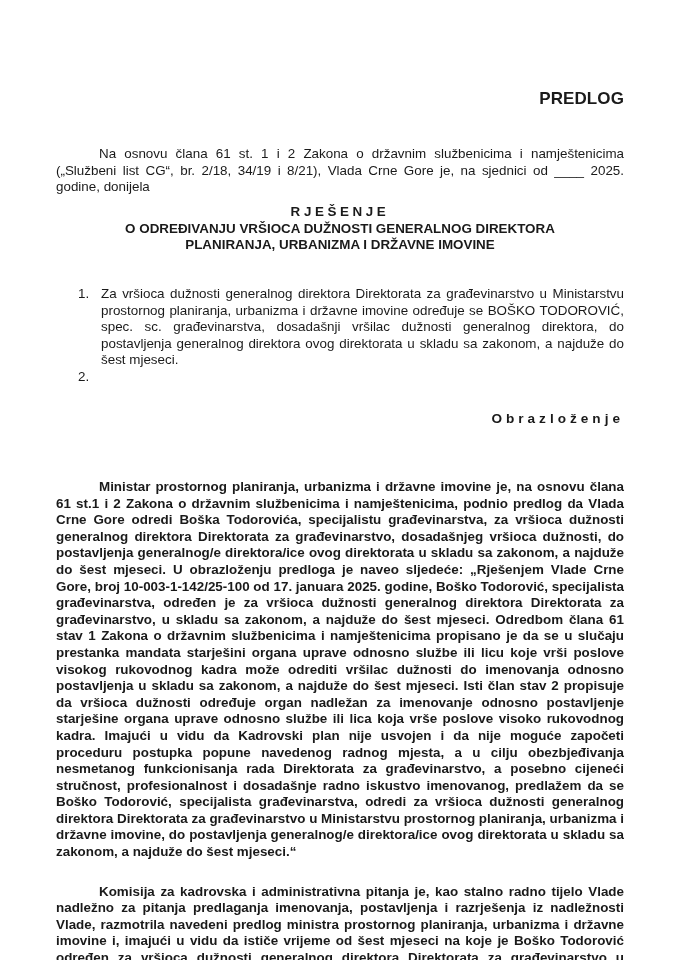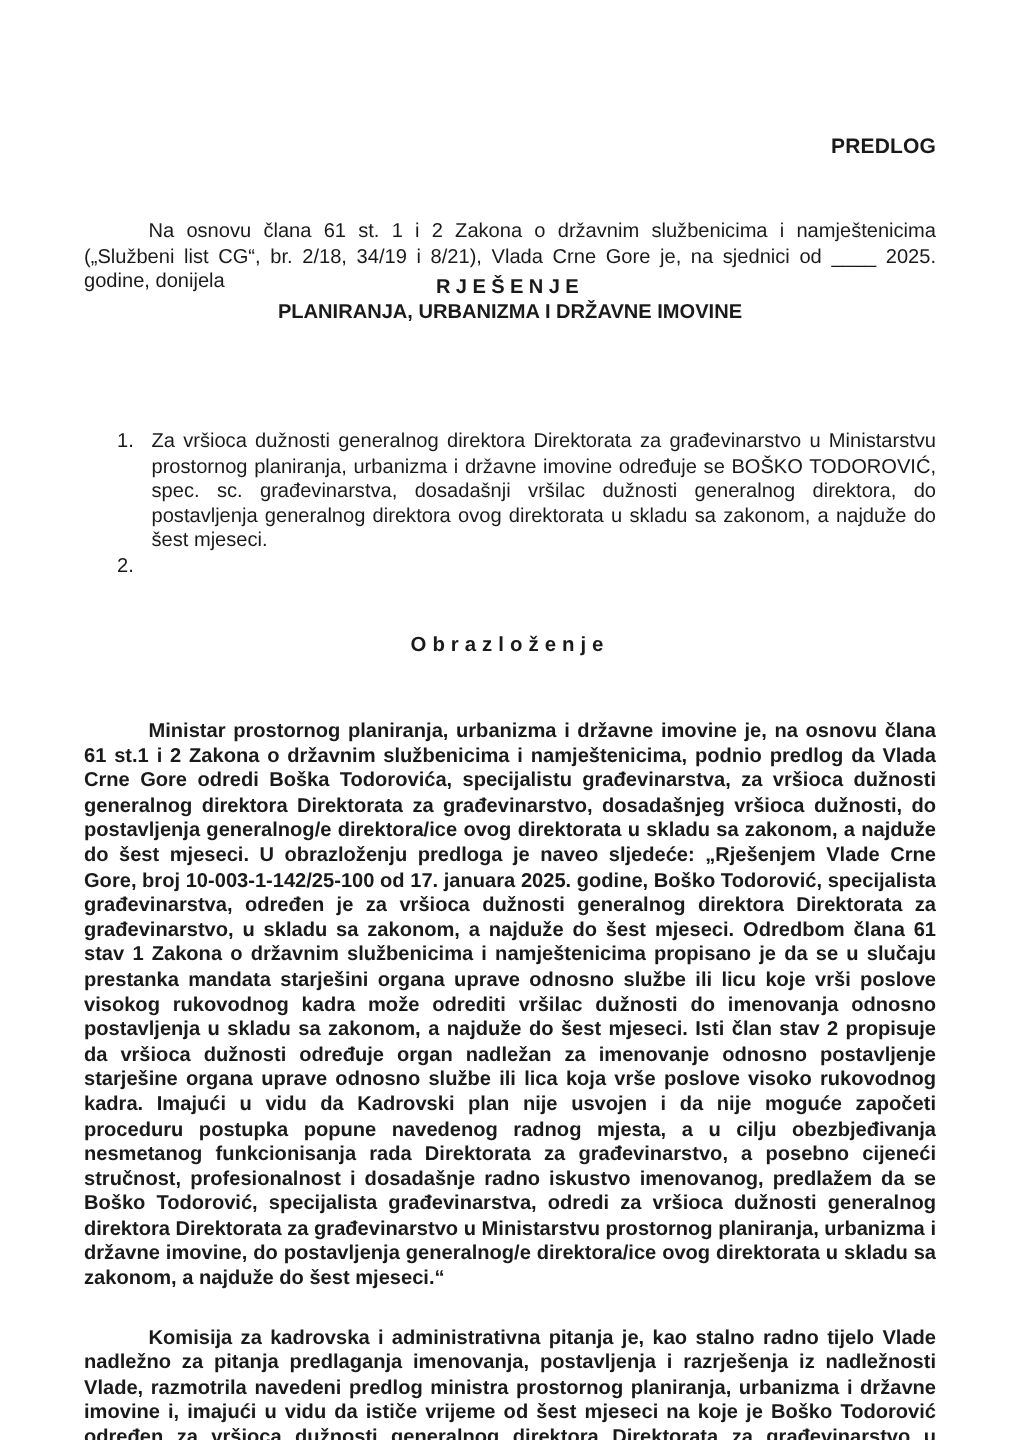--- a/index.html
+++ b/index.html
@@ -1,41 +1,42 @@
 <!DOCTYPE html>
 <html><head>
 <meta charset="utf-8">
 <style>
   html, body { margin: 0; padding: 0; background: #ffffff; }
   body { width: 679px; height: 960px; overflow: hidden; position: relative;
          font-family: "Liberation Sans", sans-serif; color: #1a1a1a; }
   .page { position: absolute; left: 56px; top: 0; width: 568px; }
-  .predlog { position: absolute; right: 0; top: 89px; font-weight: bold; font-size: 14px; letter-spacing: 0.1px; }
+  .predlog { position: absolute; right: 0; top: 89px; font-weight: bold; font-size: 17px; letter-spacing: 0.1px; }
   .para { font-size: 13.4px; line-height: 16.6px; text-align: justify; margin: 0; }
   .indent { text-indent: 43px; margin-top: 23px; }
   .intro { position: absolute; top: 123px; left: 0; width: 568px; }
-  .title-block { position: absolute; top: 183px; left: 0; width: 568px; text-align: center; font-weight: bold; font-size: 13.4px; line-height: 16.6px; }
+  .title-block { position: absolute; top: 204px; left: 0; width: 568px; text-align: center; font-weight: bold; font-size: 13.4px; line-height: 16.6px; }
   .spaced { letter-spacing: 3.6px; }
   .list { position: absolute; top: 286px; left: 0; width: 568px; margin: 0; padding: 0; list-style: none; }
   .list li { position: relative; padding-left: 45px; font-size: 13.4px; line-height: 16.6px; text-align: justify; }
   .list .num { position: absolute; left: 22px; top: 0; }
-  .reason-title { position: absolute; top: 422px; left: 0; width: 568px; text-align: center; font-weight: bold; font-size: 13.6px; letter-spacing: 4px; }
+  .reason-title { position: absolute; top: 411px; left: 0; width: 568px; text-align: right; font-weight: bold; font-size: 13.6px; letter-spacing: 4px; }
   .reason { position: absolute; top: 456px; left: 0; width: 568px; font-weight: bold; }
   .bold { font-weight: normal; }
 </style>
 </head>
 <body>
 
 <div class="page">
   <div class="predlog">PREDLOG</div>
 
   <p class="para indent intro">Na osnovu člana 61 st. 1 i 2 Zakona o državnim službenicima i namještenicima („Službeni list CG“, br. 2/18, 34/19 i 8/21), Vlada Crne Gore je, na sjednici od ____ 2025. godine, donijela</p>
 
   <div class="title-block">
     <div class="spaced">RJEŠENJE</div>
+    <div>O ODREĐIVANJU VRŠIOCA DUŽNOSTI GENERALNOG DIREKTORA</div>
     <div>PLANIRANJA, URBANIZMA I DRŽAVNE IMOVINE</div>
   </div>
 
   <ol class="list">
     <li>
       <span class="num">1.</span>
       <span>Za vršioca dužnosti generalnog direktora Direktorata za građevinarstvo u Ministarstvu prostornog planiranja, urbanizma i državne imovine određuje se </span><span class="bold">BOŠKO TODOROVIĆ</span><span>, spec. sc. građevinarstva, dosadašnji vršilac dužnosti generalnog direktora, do postavljenja generalnog direktora ovog direktorata u skladu sa zakonom, a najduže do šest mjeseci.</span>
     </li>
     <li>
       <span class="num">2.</span>

